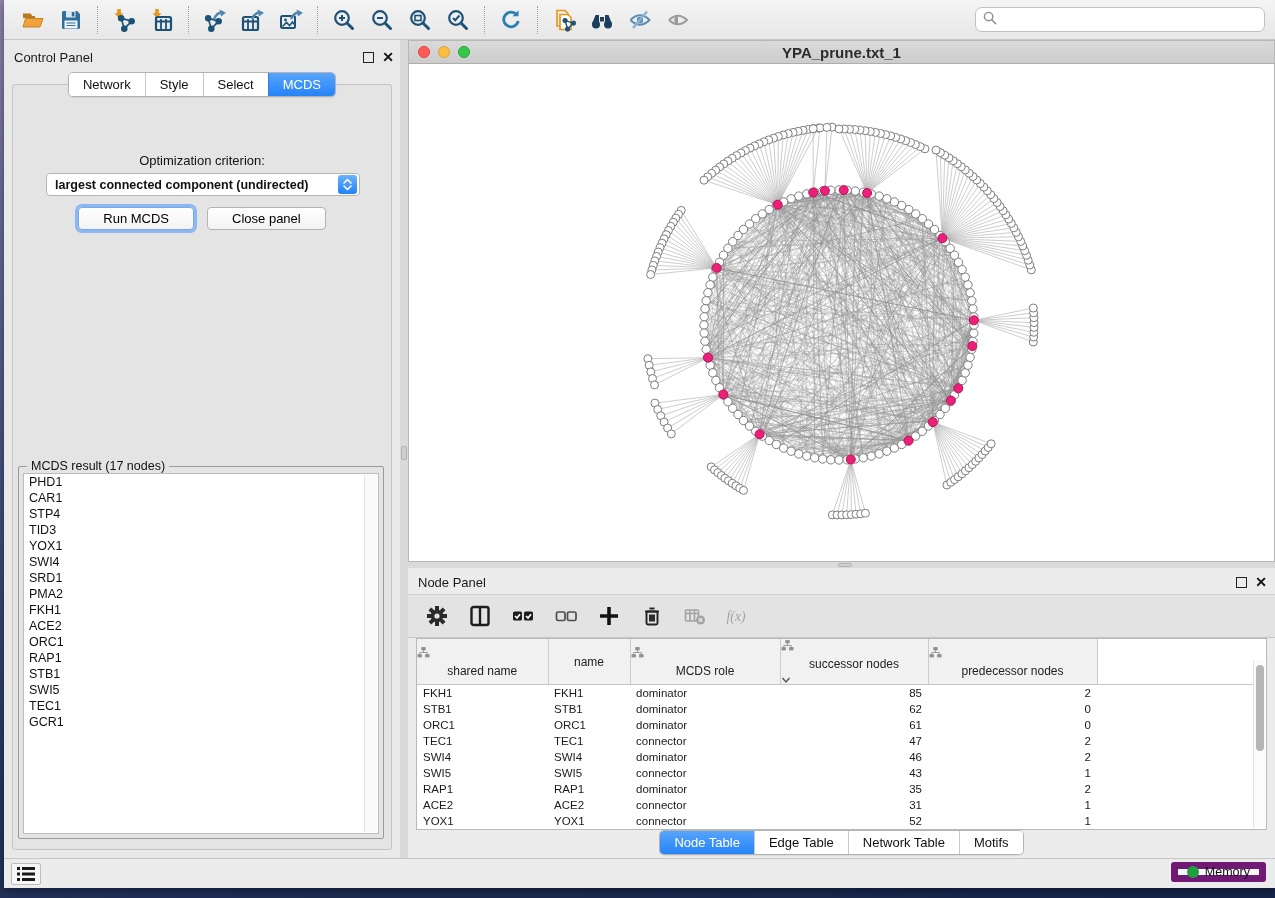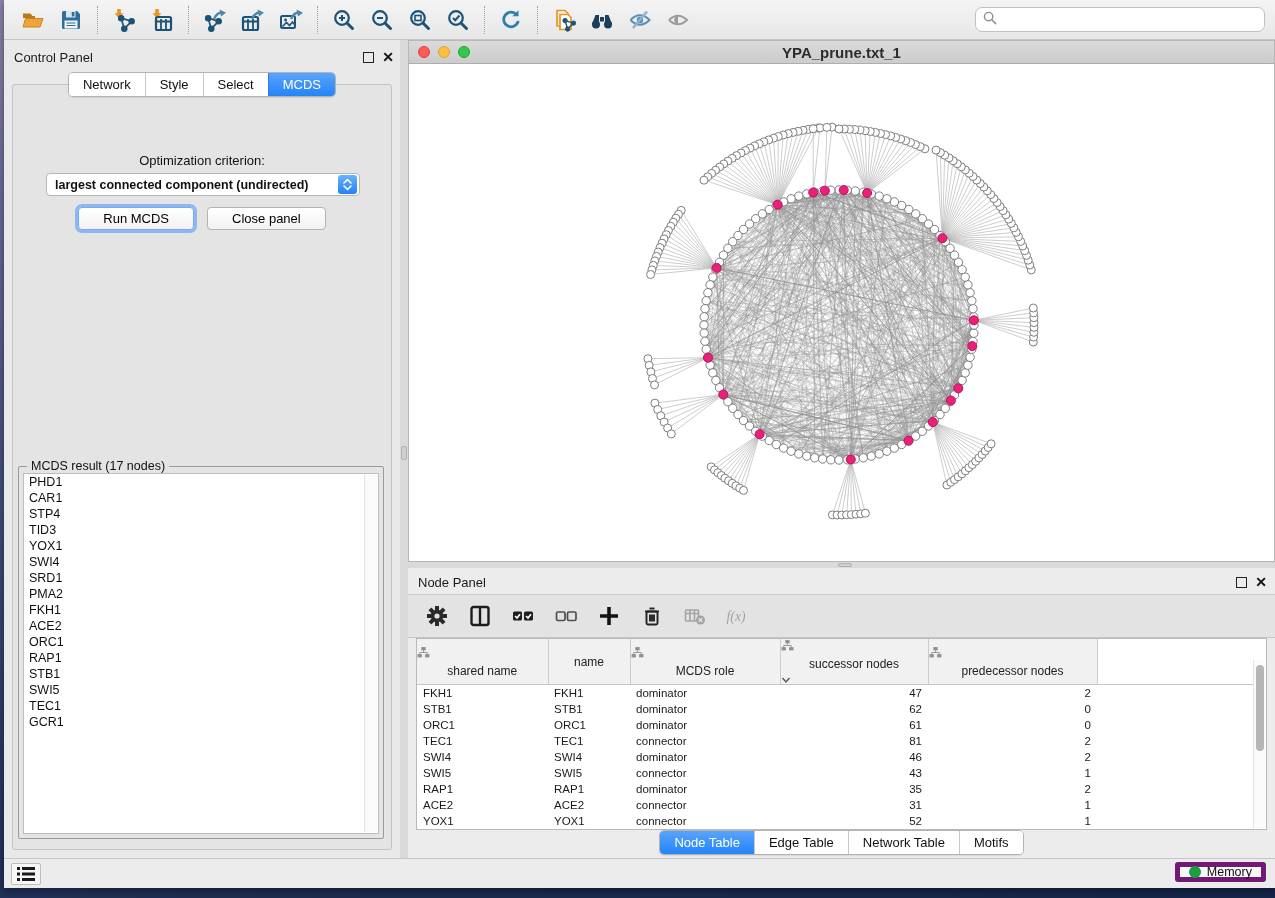--- a/index.html
+++ b/index.html
@@ -84,21 +84,21 @@
   td.num { text-align:right; padding-right:13px; }
   .th-inner { display:flex; justify-content:center; gap:5px;flex-direction:column; }
   .tbl-scroll { position:absolute; top:21px; bottom:1px; right:1px; width:12px; background:#fbfbfb; border-left:1px solid #e4e4e4; }
   .tbl-thumb { position:absolute; top:5px; left:1.5px; width:8px; height:86px; background:#b5b5b5; border-radius:4px; }
   .tp-tabs { position:absolute; left:0; right:0; bottom:2px; height:28px; display:flex; justify-content:center; align-items:center;margin-top:8px; }
 
   
   .status-bar { position:absolute; left:0; right:0; bottom:0; height:30px; background:#ececec; border-top:1px solid #c6c6c6; }
   .list-btn { position:absolute; left:7px; top:4px; width:30px; height:22px; background:#f7f7f7; border:1px solid #bdbdbd; border-radius:2px;
     display:flex; align-items:center; justify-content:center; }
-  .memory-btn { position:absolute; right:9px; top:3px; height:20px; background:#f7f7f7; border:5px solid #701a75; border-radius:3px;
+  .memory-btn { position:absolute; right:9px; top:3px; height:20px; background:#f7f7f7; border:7px solid #701a75; border-radius:3px;
     display:flex; align-items:center; gap:6px; padding:0 9px; font-size:12.5px; }
   .mem-dot { width:12px; height:12px; border-radius:50%; background:#1e9e3e; }
   svg text { font-family:"Liberation Serif", serif; }
 </style>
 </head>
 <body>
 
 <div class="app">
 
   <div class="toolbar" id="main-toolbar">
@@ -1748,21 +1748,21 @@
                 </div>
               </th>
               <th style="width: 160px; background: rgb(255, 255, 255); border-right: none;"></th>
             </tr>
           </thead>
           <tbody>
             <tr>
               <td>FKH1</td>
               <td>FKH1</td>
               <td>dominator</td>
-              <td class="num">47</td>
+              <td class="num">85</td>
               <td class="num">2</td>
               <td></td>
             </tr>
             <tr>
               <td>STB1</td>
               <td>STB1</td>
               <td>dominator</td>
               <td class="num">62</td>
               <td class="num">0</td>
               <td></td>
@@ -1772,21 +1772,21 @@
               <td>ORC1</td>
               <td>dominator</td>
               <td class="num">61</td>
               <td class="num">0</td>
               <td></td>
             </tr>
             <tr>
               <td>TEC1</td>
               <td>TEC1</td>
               <td>connector</td>
-              <td class="num">81</td>
+              <td class="num">47</td>
               <td class="num">2</td>
               <td></td>
             </tr>
             <tr>
               <td>SWI4</td>
               <td>SWI4</td>
               <td>dominator</td>
               <td class="num">46</td>
               <td class="num">2</td>
               <td></td>

